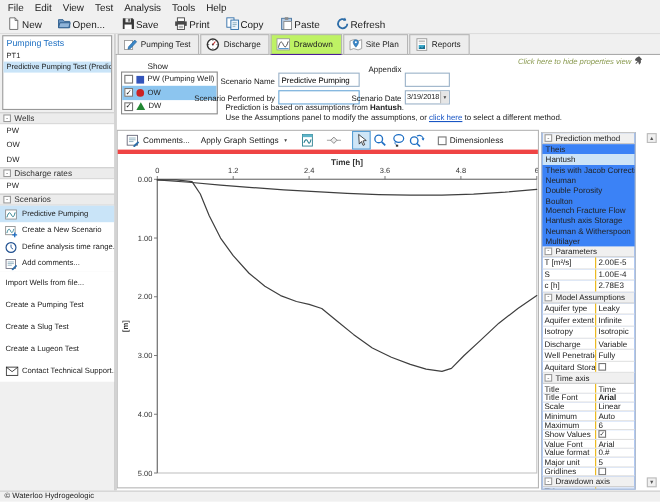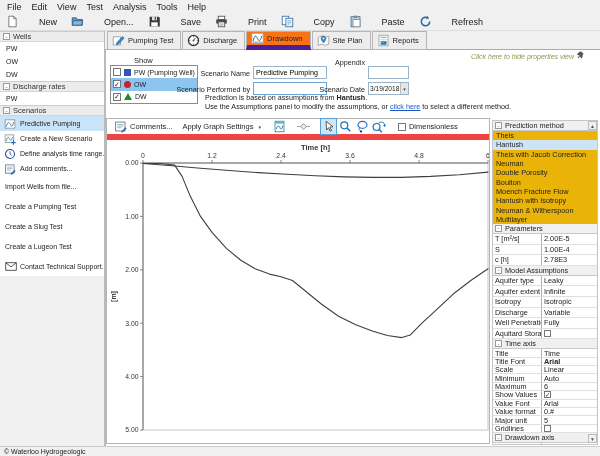--- a/index.html
+++ b/index.html
@@ -5,21 +5,21 @@
   html,body{margin:0;padding:0}
   body{width:600px;height:456px;position:relative;background:#f0f0f0;
        font-family:"Liberation Sans",sans-serif;overflow:hidden;color:#222}
   *{box-sizing:border-box}
   svg{display:block}
 
   
   #menubar{position:absolute;left:0;top:0;width:600px;height:13px;display:flex;align-items:center;padding-left:2px;font-size:9px}
   .menu-item{padding:0 5px;cursor:default}
   #toolbar{position:absolute;left:0;top:13px;width:600px;height:18px;display:flex;align-items:center;padding-left:6px;border-bottom:1px solid #ddd}
-  .tbtn{display:flex;align-items:center;gap:20px;font-size:9px;margin-right:14px}
+  .tbtn{display:flex;align-items:center;gap:1px;font-size:9px;margin-right:14px}
   .tbtn .ic svg{width:13px;height:13px}
 
   
   #sidebar{position:absolute;left:0;top:31px;width:105px;height:415px;background:#f0f0f0;border-right:1px solid #bbb;overflow:hidden}
   .tests-panel{margin:1px 2px 2px 2px;background:#fff;border:1px solid #999;height:68px;overflow:hidden}
   .tests-title{color:#1b6ec2;font-size:8px;padding:2px 3px 2px}
   .titem{font-size:6.8px;padding:1.5px 3px;white-space:nowrap;overflow:hidden}
   .titem.sel{background:#c9e4f8}
   .shead{height:11px;display:flex;align-items:center;gap:3px;padding:0 3px;font-size:7.5px;color:#333;background:#ececec;border-top:1px solid #ccc;border-bottom:1px solid #d5d5d5}
   .cbox{width:7px;height:7px;border:1px solid #999;background:#fff;display:inline-flex;align-items:center;justify-content:center;font-size:6px;line-height:1;color:#555;flex:none}
@@ -32,21 +32,21 @@
   .task-item .ic svg{width:12px;height:11px}
 
   
   #statusbar{position:absolute;left:0;top:446px;width:600px;height:10px;background:#f0f0f0;border-top:1px solid #ccc;font-size:7px;display:flex;align-items:center;padding-left:4px}
 
   
   #main{position:absolute;left:105px;top:49px;width:495px;height:397px;background:#fff;border-top:1px solid #aaa;border-left:1px solid #bbb}
   #tabs{position:absolute;left:107px;top:31px;height:19px;display:flex;gap:1px;z-index:3}
   .tab{display:flex;align-items:center;gap:3px;padding:0 7px 0 4px;font-size:7.5px;background:#ededed;border:1px solid #b5b5b5;color:#222}
   .tab .ic svg{width:13px;height:13px}
-  .tab.active{background:#f97316;border-bottom:5px solid #4c1d95}
+  .tab.active{background:#bef264;border-bottom:1px solid #4c1d95}
 
   
   #hide-link{position:absolute;left:410px;top:51px;width:175px;display:flex;justify-content:flex-end;align-items:center;gap:3px;font-size:7px;font-style:italic;color:#8a9a50;cursor:pointer}
   #show-label{position:absolute;left:134px;top:56px;font-size:7.5px}
   #show-list{position:absolute;left:110px;top:65px;width:88px;height:39px;background:#fff;border:1px solid #8a8a8a;overflow:hidden}
   .show-row{display:flex;align-items:center;gap:3px;height:12.3px;padding:0 2px;font-size:7px}
   .show-row.sel{background:#8cc5ef}
   .cb{width:8px;height:8px;border:1px solid #777;background:#fff;display:inline-flex;align-items:center;justify-content:center;font-size:7px;line-height:1;color:#222;flex:none}
   .cb.checked::after{content:"\2713"}
   .mk-square{width:7px;height:7px;flex:none}
@@ -58,32 +58,32 @@
   #combo{position:absolute;left:368px;top:82px;width:41px;height:13px;border:1px solid #9bb2c8;background:#fff;display:flex;align-items:center}
   #combo .cval{flex:1;font-size:6.6px;padding-left:1px;white-space:nowrap;overflow:hidden}
   #combo .carr{width:8px;height:100%;background:#e6e6e6;border-left:1px solid #bbb;font-size:5px;display:flex;align-items:center;justify-content:center;color:#444}
   .note{position:absolute;left:205px;font-size:7.2px;white-space:nowrap}
   #note1{top:93px}
   #note2{top:102px}
   .link{color:#1a56c4;text-decoration:underline;cursor:pointer}
 
   
   #graph-panel{position:absolute;left:106px;top:118px;width:384px;height:326px;border:1px solid #b5b5b5;background:#fff}
-  #graph-toolbar{height:21px;display:flex;align-items:center;padding:0 4px;border-bottom:6px solid #ef4444}
+  #graph-toolbar{height:21px;display:flex;align-items:center;padding:0 4px;border-bottom:4px solid #ef4444}
   .gbtn{display:flex;align-items:center;gap:3px;font-size:7.5px;padding:1px 3px;cursor:pointer}
   .gbtn .ic svg{width:13px;height:13px}
   .drop{font-size:5px;color:#444;margin-left:2px}
   .tool{width:17px;height:17px;display:flex;align-items:center;justify-content:center;border:1px solid transparent;cursor:pointer}
   .tool svg{width:13px;height:13px}
   .tool.wide svg{width:16px}
   .tool.active{border:1px solid #5a9fd4;background:#cfe6f7}
   .dimless{display:flex;align-items:center;gap:3px;font-size:7.5px;margin-left:10px}
 
   
-  #right-panel{position:absolute;left:492px;top:120px;width:106px;height:325px;background:#eab308;border:1px solid #c5c5c5;overflow:hidden}
+  #right-panel{position:absolute;left:492px;top:120px;width:86px;height:325px;background:#3b82f6;border:1px solid #c5c5c5;overflow:hidden}
   .rp-header{height:10px;display:flex;align-items:center;gap:3px;padding:0 2px;font-size:7.3px;background:#f0f0f0;border-bottom:1px solid #c9c9c9}
   .rp-method{height:9.3px;font-size:7.3px;padding:0 3px;white-space:nowrap;overflow:hidden;display:flex;align-items:center}
   .rp-method.selected{background:#cde4f7}
   .rp-row{display:flex;height:10.6px;border-bottom:1px solid #e0e0e0;background:#fff;font-size:7.3px;align-items:stretch}
   .rp-row.time-row{height:8.4px}
   .rp-row .lbl{width:49px;border-right:1px solid #eab308;padding:0 2px;white-space:nowrap;overflow:hidden;display:flex;align-items:center}
   .rp-row .val{flex:1;padding:0 2px;white-space:nowrap;overflow:hidden;display:flex;align-items:center}
   .rp-row .val.bold{font-weight:bold}
   .rp-row .cb{width:7px;height:7px;font-size:6px}
   .scrollbtn{position:absolute;width:9px;height:9px;font-size:5px;display:flex;align-items:center;justify-content:center;background:#f0f0f0;border:1px solid #bbb;color:#555;z-index:5}
@@ -173,20 +173,27 @@
           <svg viewBox="0 0 16 16">
             <path d="M13.2 8a5.2 5.2 0 1 1-1.8-3.9" fill="none" stroke="#2d6da8" stroke-width="2"></path>
             <path d="M10.6 1l1.4 3.4-3.6.4z" fill="#2d6da8"></path>
           </svg>
         </span>
         <span>Refresh</span>
       </div>
     </div>
 
   <div id="sidebar">
+    <div class="tests-panel">
+      <div class="tests-title">Pumping Tests</div>
+      <div id="tests-items">
+          <div class="titem">PT1</div>
+          <div class="titem sel">Predictive Pumping Test (Prediction)</div>
+        </div>
+    </div>
     <div id="sidebar-sections">
         <div class="shead">
           <span class="cbox">-</span>
           <span>Wells</span>
         </div>
         <div class="sbody">
           <div class="sitem">PW</div>
           <div class="sitem">OW</div>
           <div class="sitem">DW</div>
         </div>
@@ -486,21 +493,21 @@
         <span class="cbox">-</span>
         <span>Prediction method</span>
       </div>
       <div class="rp-method">Theis</div>
       <div class="rp-method selected">Hantush</div>
       <div class="rp-method">Theis with Jacob Correction</div>
       <div class="rp-method">Neuman</div>
       <div class="rp-method">Double Porosity</div>
       <div class="rp-method">Boulton</div>
       <div class="rp-method">Moench Fracture Flow</div>
-      <div class="rp-method">Hantush with Isotropy</div>
+      <div class="rp-method">Hantush axis Storage</div>
       <div class="rp-method">Neuman &amp; Witherspoon</div>
       <div class="rp-method">Multilayer</div>
       <div class="rp-header">
         <span class="cbox">-</span>
         <span>Parameters</span>
       </div>
       <div class="rp-row">
         <div class="lbl">T [m²/s]</div>
         <div class="val">2.00E-5</div>
       </div>

